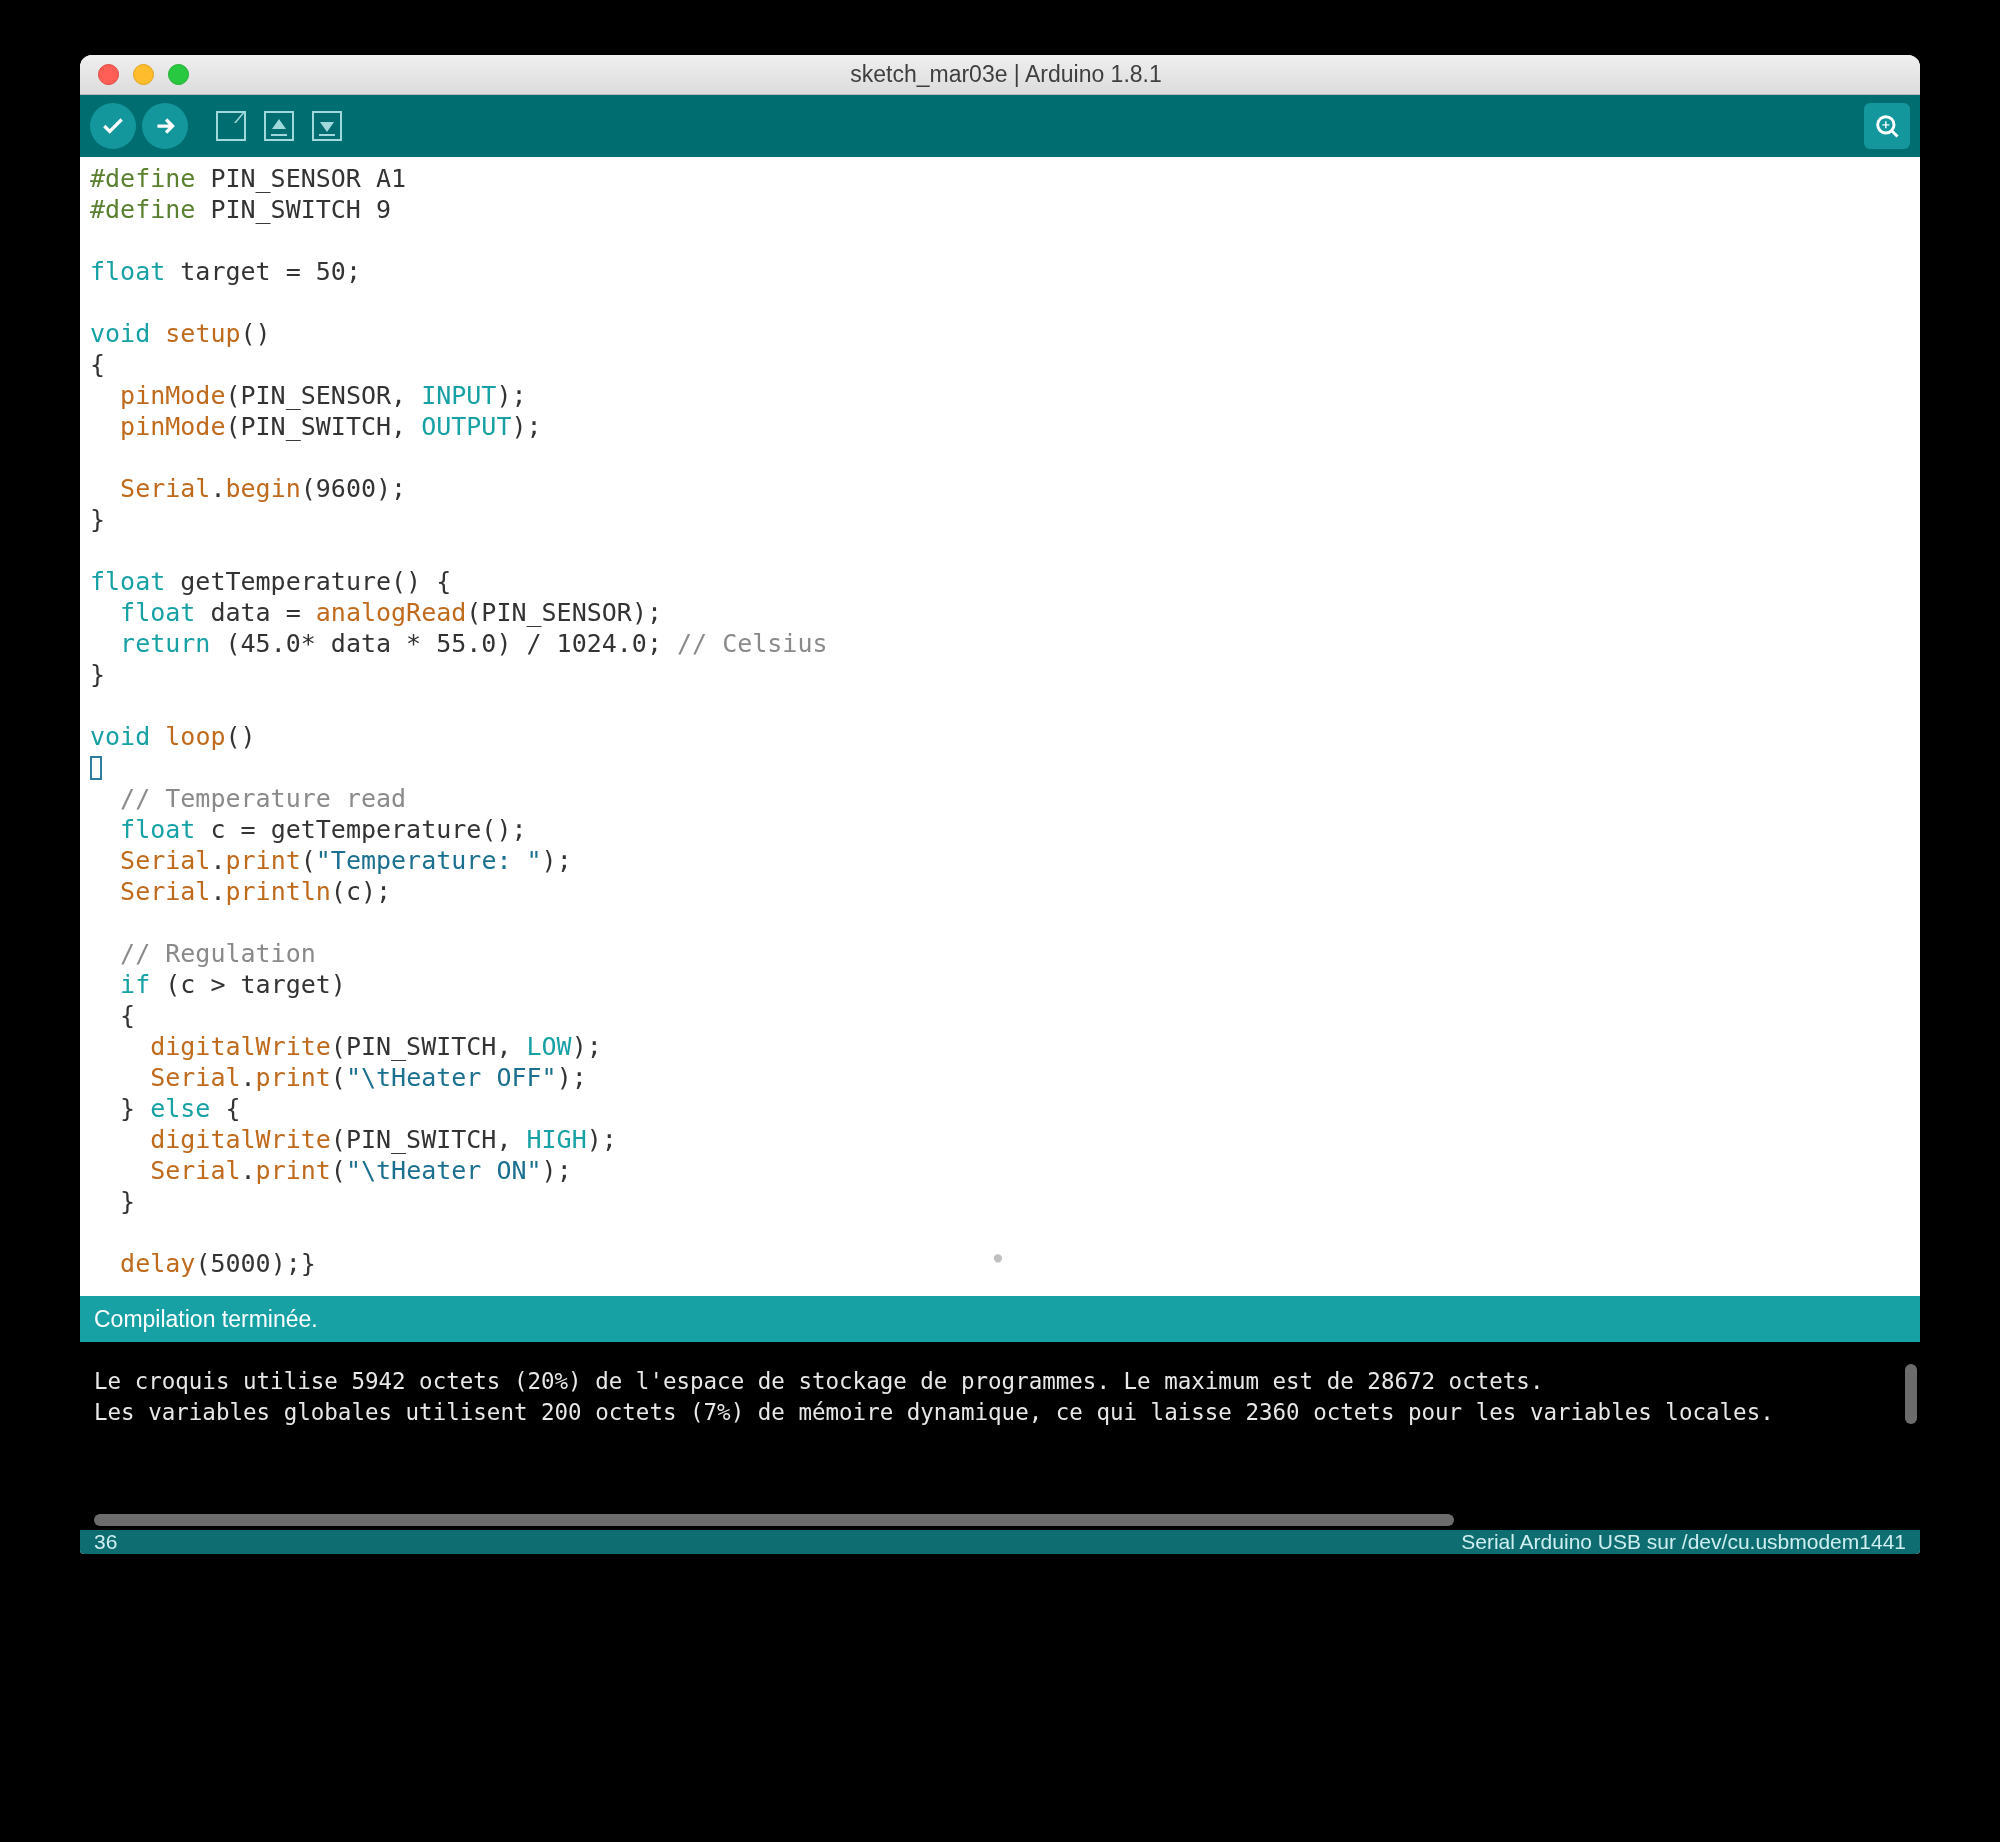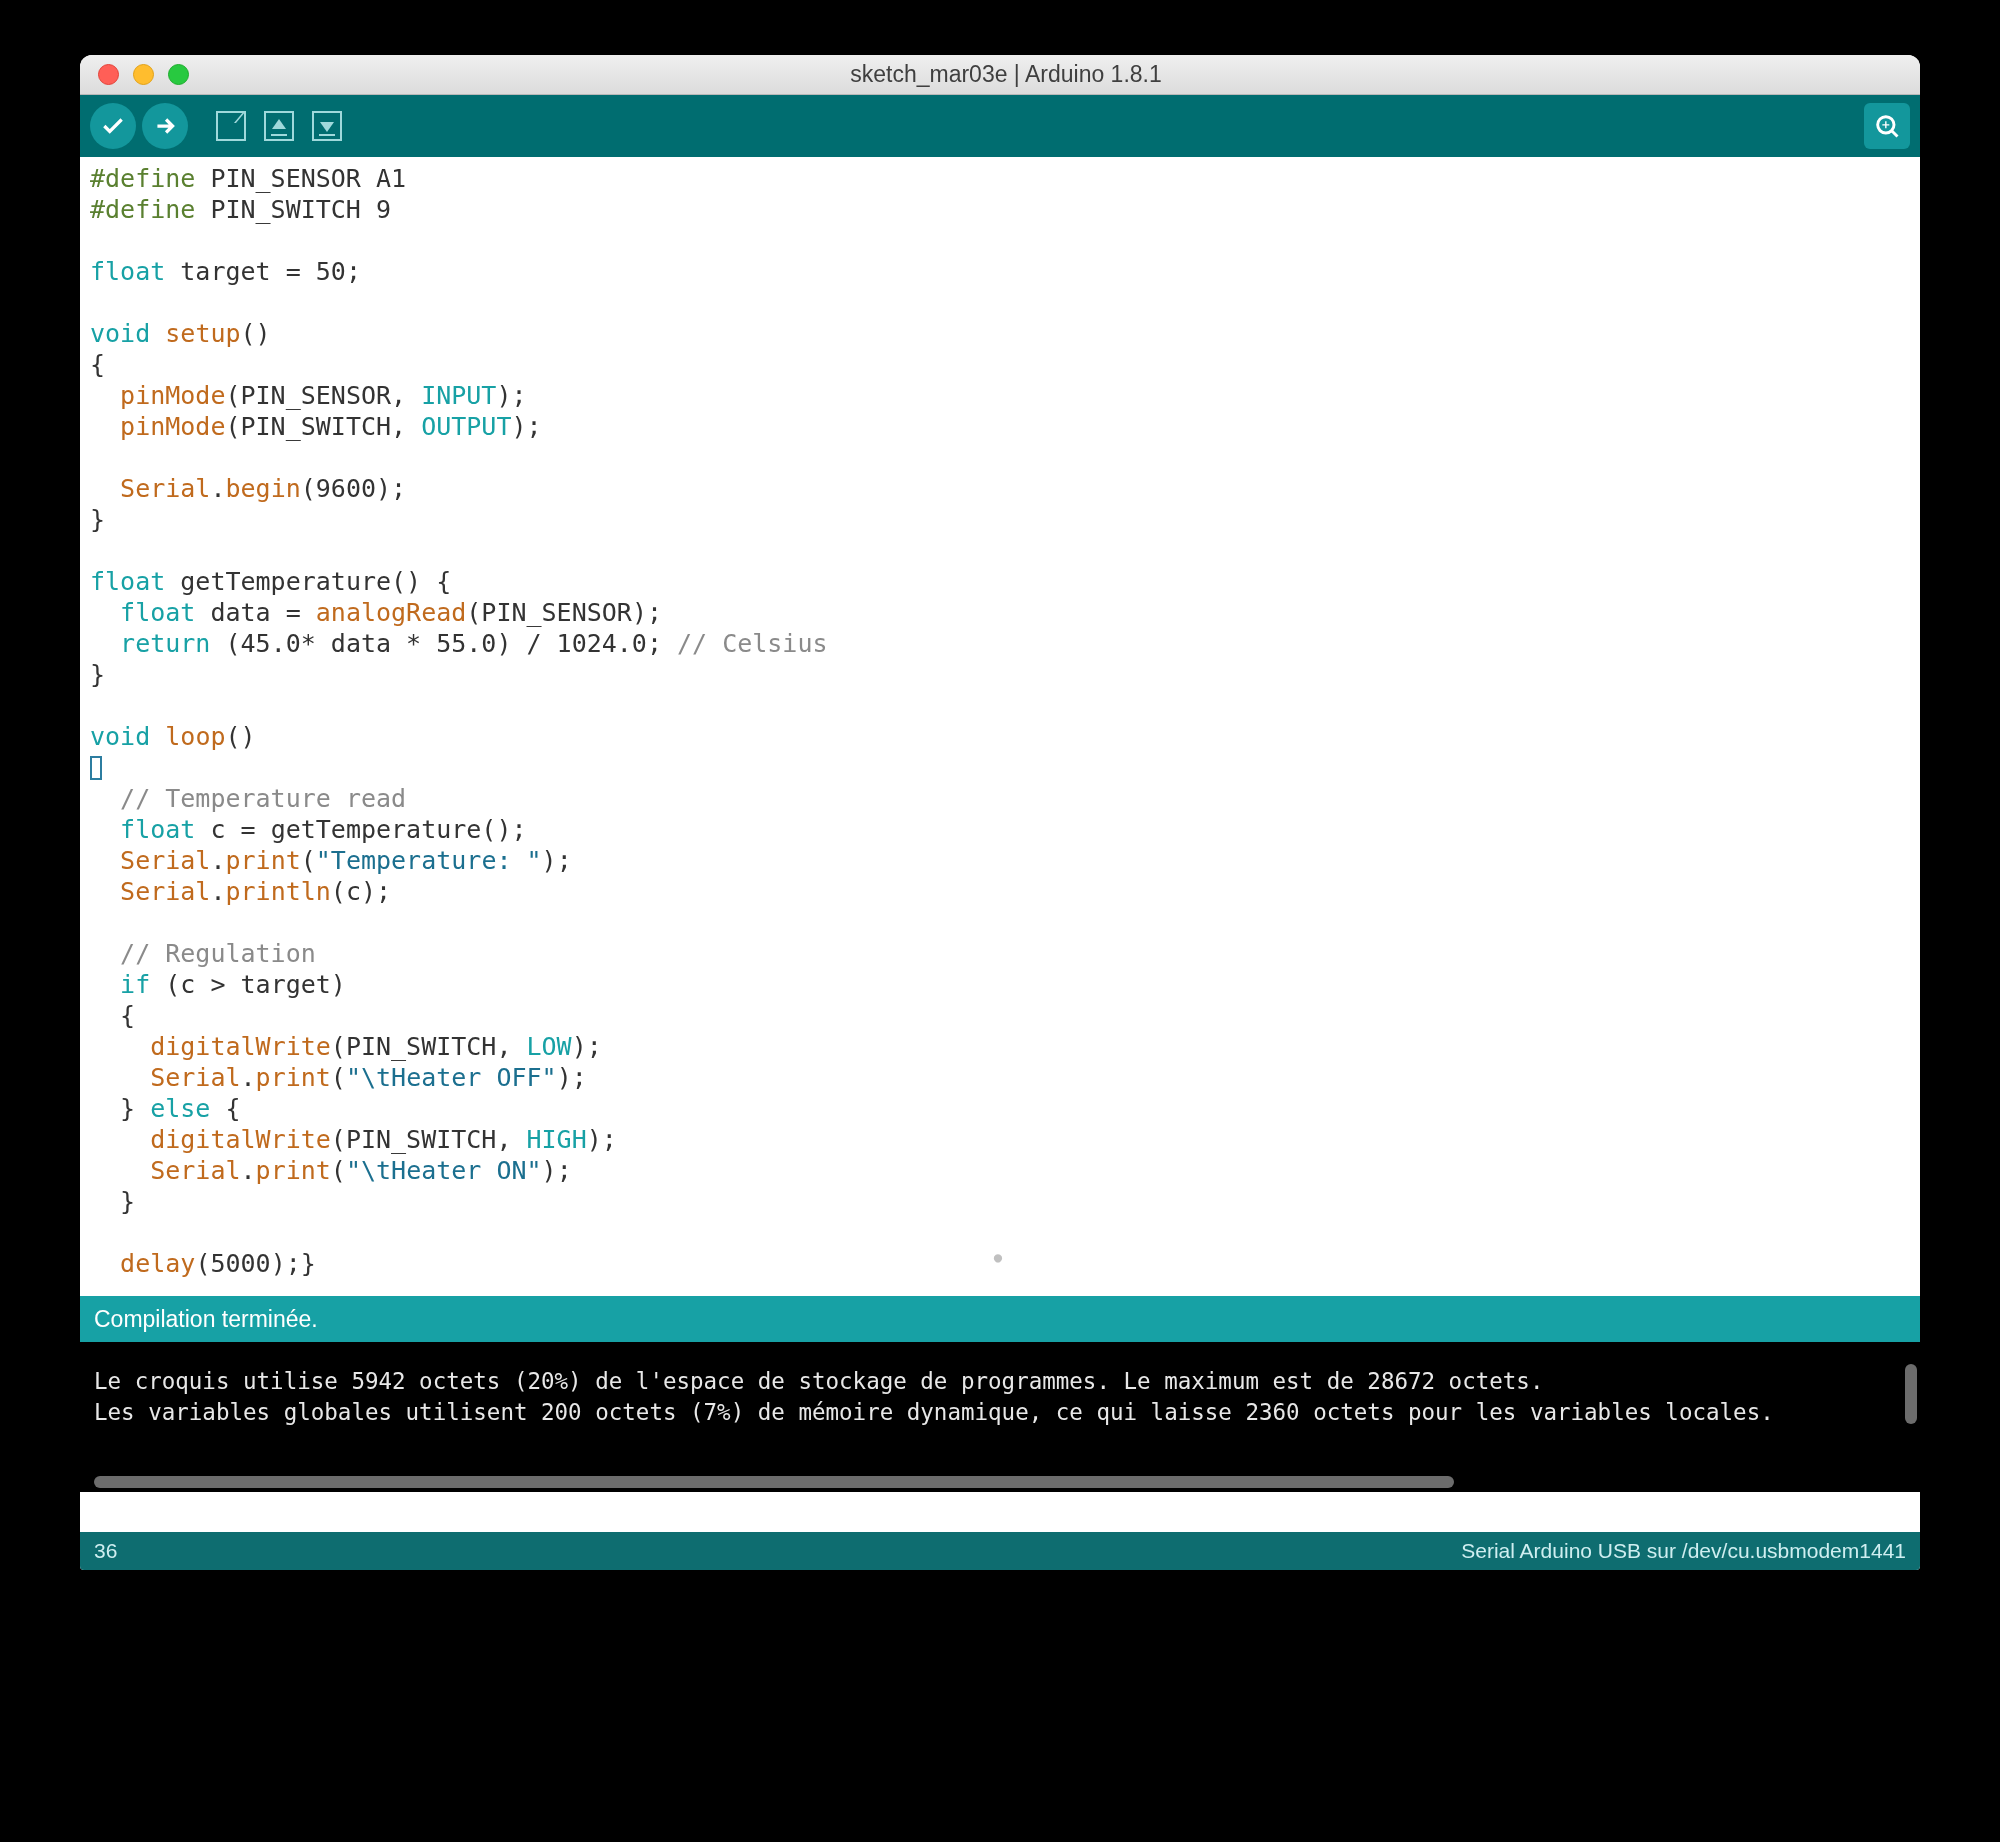--- a/index.html
+++ b/index.html
@@ -150,36 +150,36 @@
     display:flex;align-items:center;padding:0 14px;font-size:23px;margin-top:19px;
   }
   
   .console{
     background:#000;color:#e8e8e8;
     font-family:"Menlo","Consolas",monospace;
     font-size:22.5px;
     line-height:31px;
     padding:24px 14px 8px 14px;
     white-space:pre;
-    height:150px;
+    height:188px;
     position:relative;
   }
   .console-scroll-v{
     position:absolute; right:3px; top:22px; width:12px; height:60px;
     background:#6c6c6c; border-radius:6px;
   }
   .console-scroll-h{
     position:absolute; left:14px; bottom:4px; height:12px; width:1360px;
     background:#6c6c6c; border-radius:6px;
   }
   
   .footer{
-    background:#0e6d70;color:#cfeef0;height:38px;
+    background:#0e6d70;color:#cfeef0;height:24px;
     display:flex;align-items:center;justify-content:space-between;
-    padding:0 14px;font-size:21px;margin-top:40px;
+    padding:0 14px;font-size:21px;
   }
   .cursor-box{
     display:inline-block;width:12px;height:24px;border:2px solid #2c7da0;vertical-align:-4px;
   }
 </style>
 </head>
 <body>
 
 <div class="window">
 

